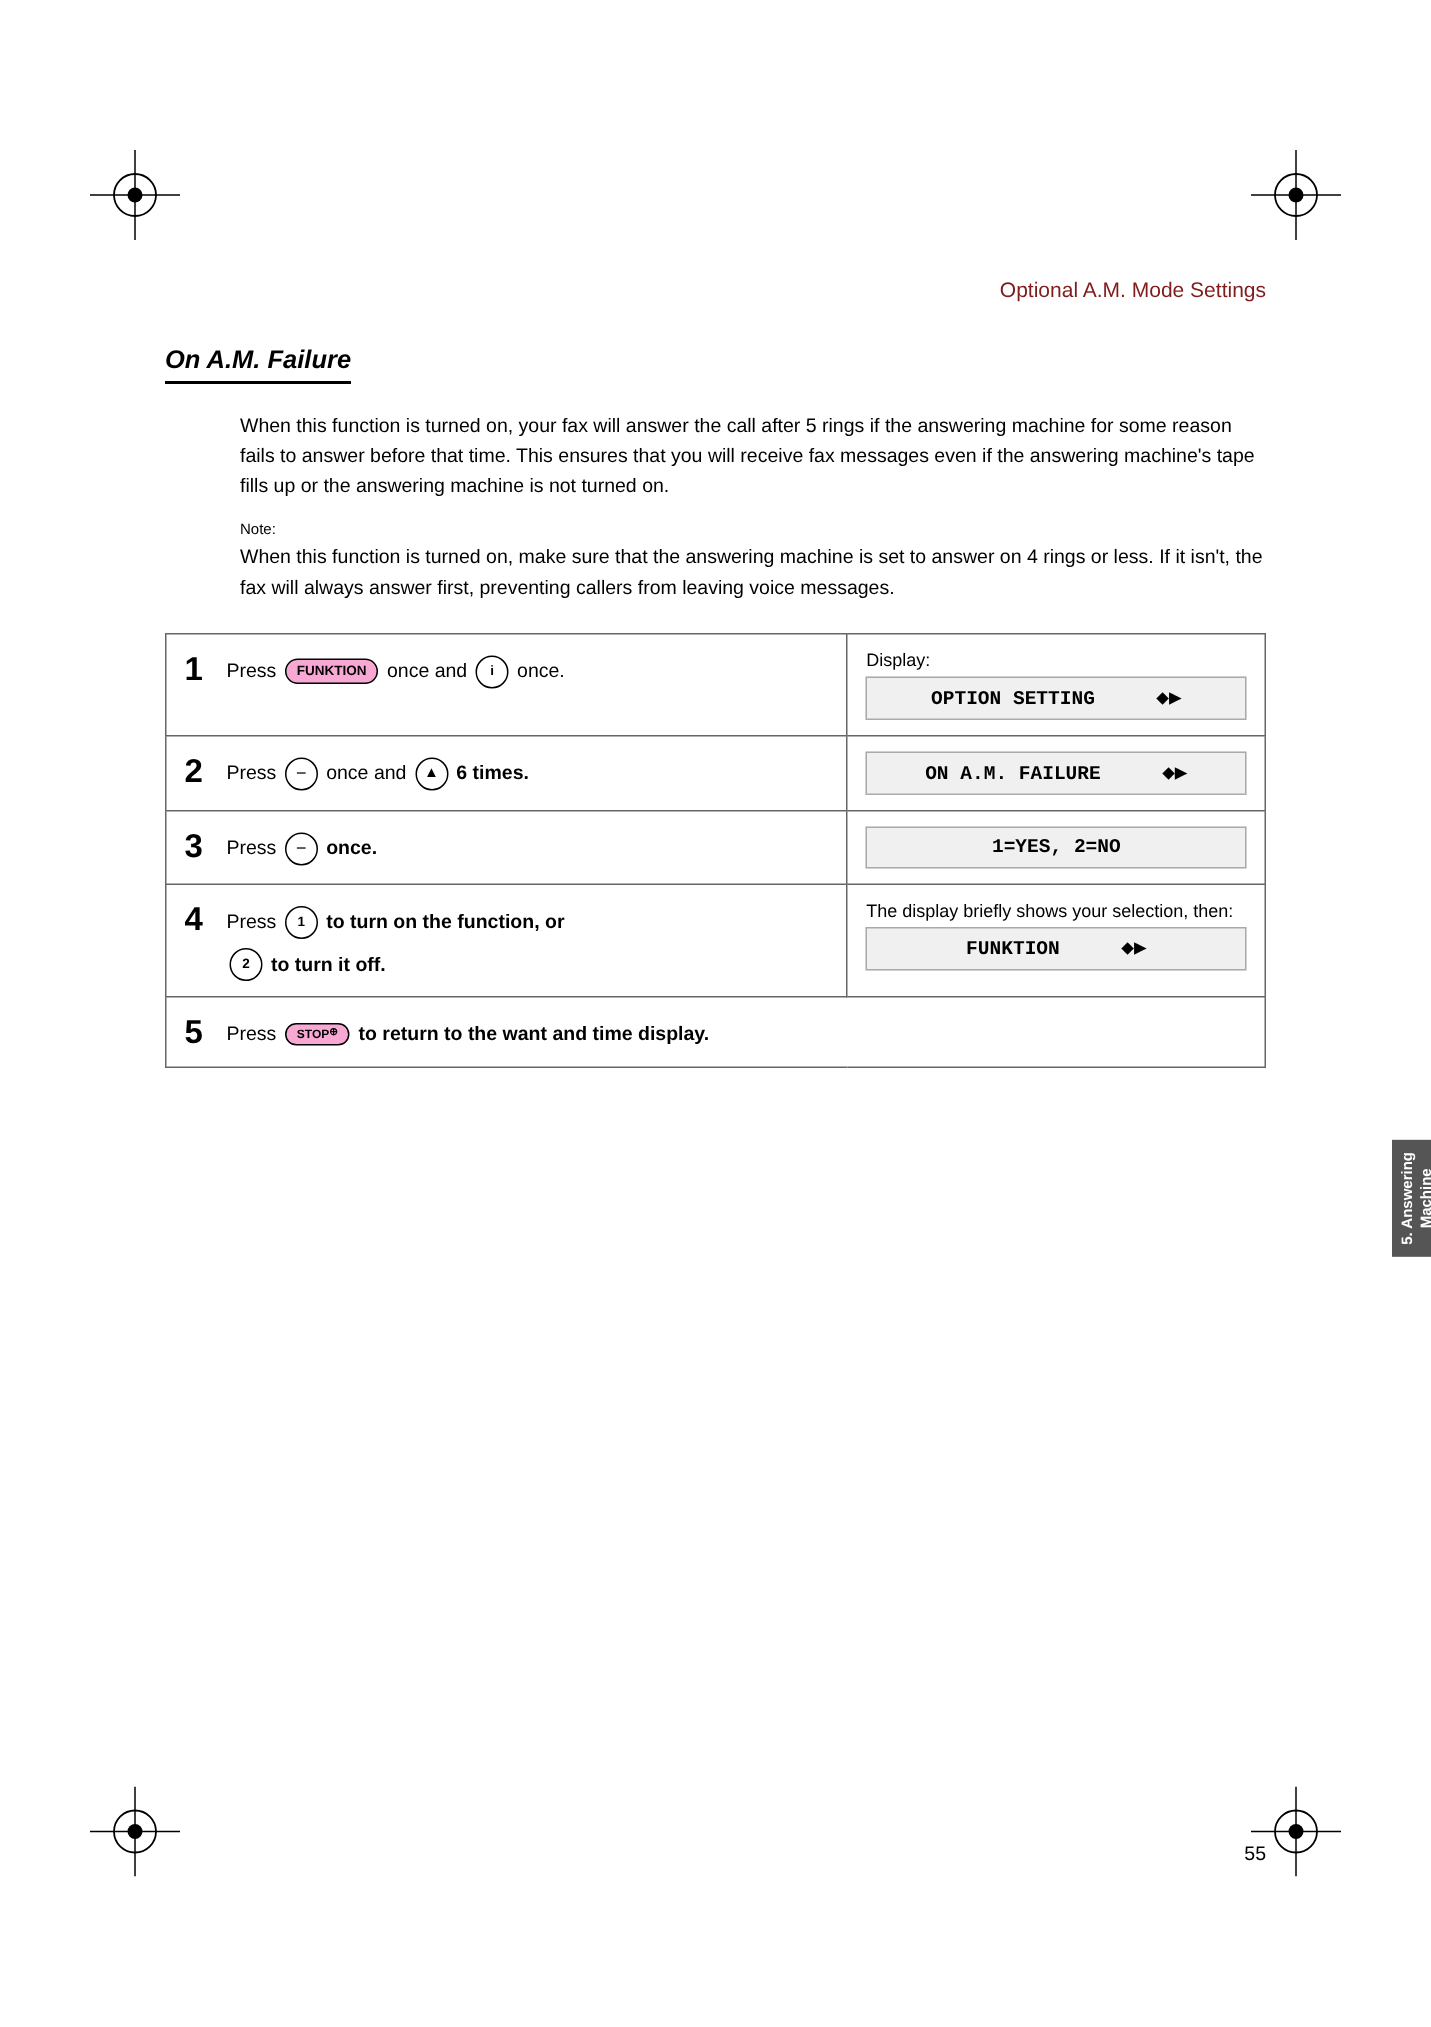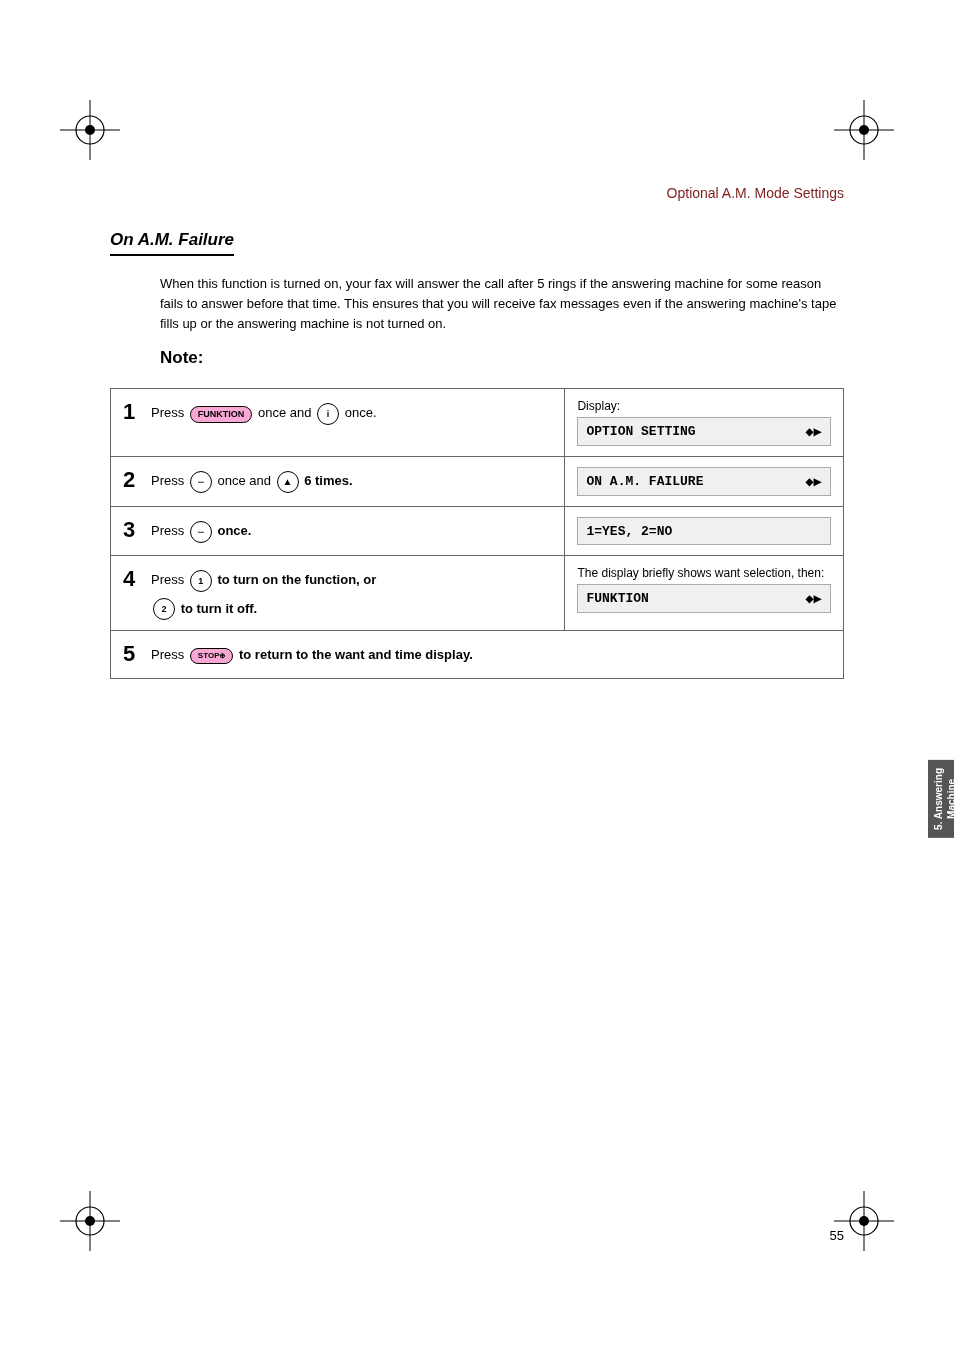--- a/index.html
+++ b/index.html
@@ -66,22 +66,22 @@
       margin-bottom: 14px;
       color: #000000;
     }
 
     
     .note-section {
       margin-left: 50px;
       margin-bottom: 20px;
     }
     .note-label {
-      font-size: 17px;
-      font-weight: bold;
+      font-size: 10px;
+      font-weight: normal;
       margin-bottom: 2px;
     }
     .note-text {
       font-size: 13px;
       line-height: 1.55;
     }
 
     
     .steps-table {
       width: 100%;
@@ -133,21 +133,21 @@
     }
     .display-box {
       background: #f0f0f0;
       border: 1px solid #aaa;
       padding: 5px 8px;
       font-size: 13px;
       font-weight: bold;
       font-family: 'Courier New', monospace;
       display: flex;
       align-items: center;
-      justify-content: space-between;
+      justify-content: center;
       min-height: 28px;
       gap: 41px;
     }
     .display-box .arrows {
       font-size: 14px;
     }
 
     
     .btn-icon {
       display: inline-flex;
@@ -269,20 +269,21 @@
 
   
   <div class="section-title">On A.M. Failure</div>
 
   
   <div class="body-text">When this function is turned on, your fax will answer the call after 5 rings if the answering machine for some reason fails to answer before that time. This ensures that you will receive fax messages even if the answering machine's tape fills up or the answering machine is not turned on.</div>
 
   
   <div class="note-section">
     <div class="note-label">Note:</div>
+    <div class="note-text">When this function is turned on, make sure that the answering machine is set to answer on 4 rings or less. If it isn't, the fax will always answer first, preventing callers from leaving voice messages.</div>
   </div>
 
   
   <table class="steps-table">
 
     <tbody>
         <tr>
       <td class="step-left">
         <div class="step-content">
           <div class="step-num-block">1</div>
@@ -347,21 +348,21 @@
                 </span>&nbsp;<b>to turn on the function, or</b>
             <div class="sub-step">
               <span class="btn-icon">
                     <b>2</b>
                   </span>&nbsp;<b>to turn it off.</b>
             </div>
           </div>
         </div>
       </td>
       <td class="step-right">
-        <div class="display-label">The display briefly shows want selection, then:</div>
+        <div class="display-label">The display briefly shows your selection, then:</div>
         <div class="display-box">
           <span>FUNKTION</span>
           <span class="arrows">◆▶</span>
         </div>
       </td>
     </tr>
 
     <tr class="step5-row">
       <td colspan="2">
         <div class="step-content">

